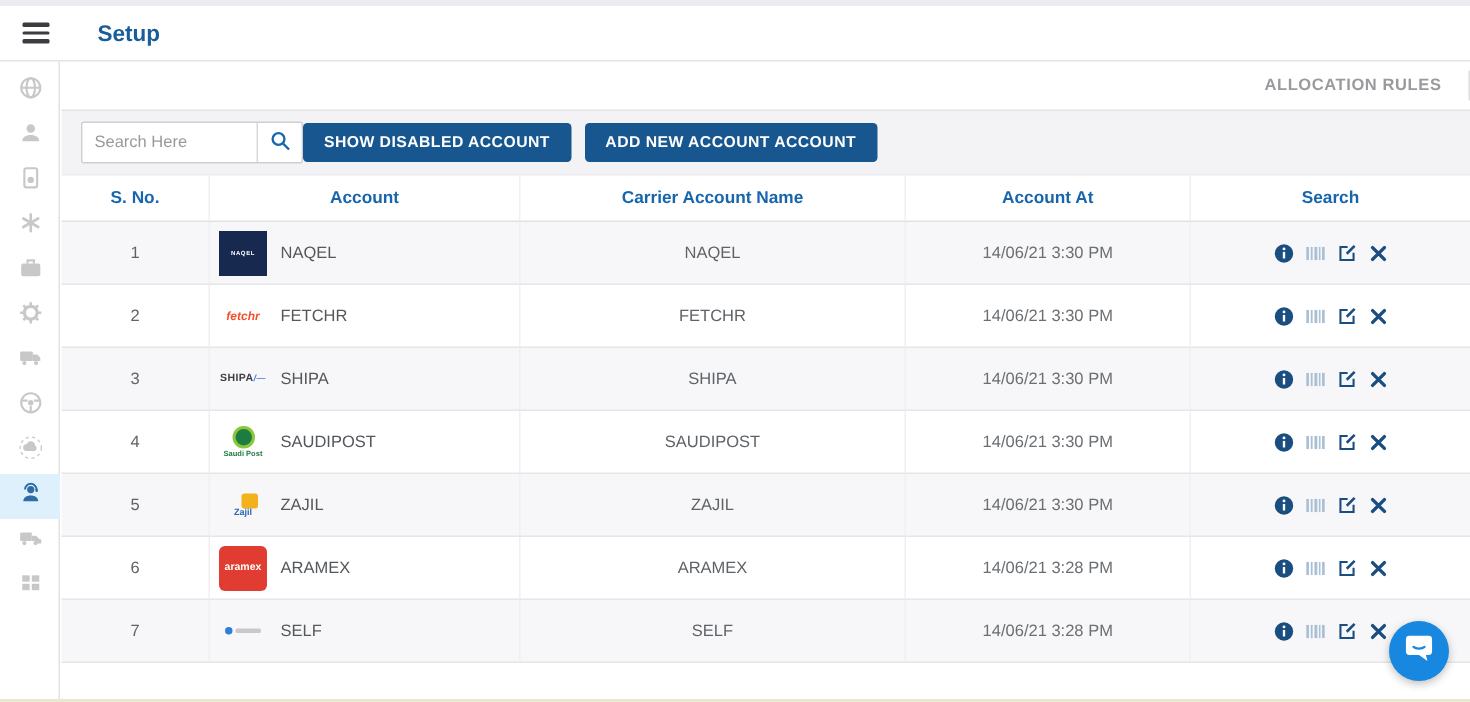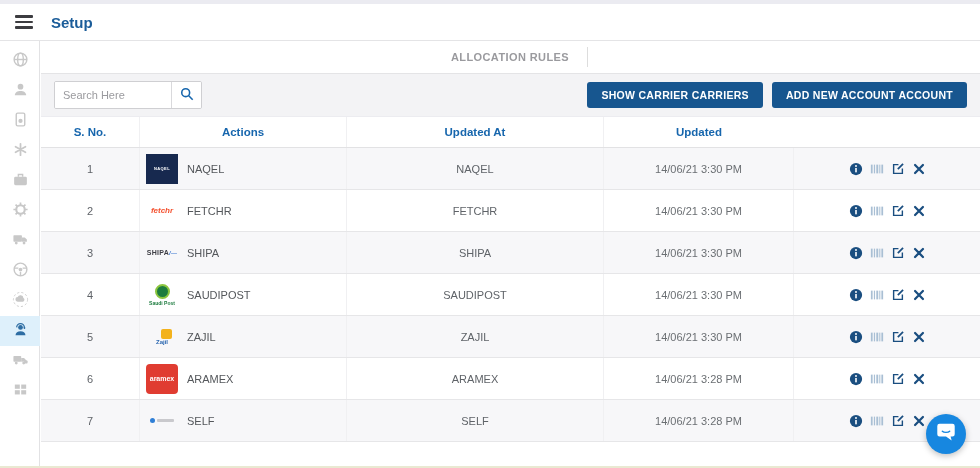--- a/index.html
+++ b/index.html
@@ -8,41 +8,41 @@
 
   
   .top-strip{position:absolute;top:0;left:0;width:980px;height:4px;background:#ebebf1;}
   .bottom-strip{position:absolute;bottom:0;left:0;width:980px;height:2px;background:#e9e9d2;}
 
   
   .topbar{position:absolute;top:4px;left:0;width:980px;height:36px;background:#fff;
     border-bottom:1px solid #e4e4e6;display:flex;align-items:center;z-index:5;}
   .hamburger{width:18px;margin-left:15px;cursor:pointer;}
   .hamburger span{display:block;height:2.4px;background:#3c3c40;margin:3px 0;border-radius:1px;}
-  .page-title{color:#1a5c99;font-weight:bold;font-size:15px;margin-left:18px;}
+  .page-title{color:#1a5c99;font-weight:bold;font-size:15px;margin-left:32px;}
 
   
   .sidebar{position:absolute;top:41px;left:0;width:40px;height:427px;background:#fff;
     border-right:1px solid #e2e2e4;display:flex;flex-direction:column;padding-top:5px;box-sizing:border-box;}
   .side-item{width:40px;height:30px;display:flex;align-items:center;justify-content:center;cursor:pointer;}
   .side-item svg{width:17px;height:17px;}
   .side-item.active{background:#def0fb;}
 
   
   .main{position:absolute;top:41px;left:41px;width:939px;height:427px;background:#fff;}
 
   .tabbar{height:32px;border-bottom:1px solid #e4e4e6;display:flex;align-items:center;
-    justify-content:center;background:#fff;}
+    justify-content:flex-end;background:#fff;}
   .tab{font-size:11px;letter-spacing:.4px;padding:0 18px;color:#9a9a9e;cursor:pointer;
     height:32px;display:flex;align-items:center;font-weight:bold;}
   .tab.active{color:#1766a8;}
   .tab-divider{width:1px;height:20px;background:#ddd;}
 
   .toolbar{height:42px;background:#f3f3f5;display:flex;align-items:center;
-    justify-content:space-between;padding:0 13px;}
+    justify-content:flex-start;padding:0 13px;}
   .search-group{display:flex;height:26px;background:#fff;border:1px solid #cfcfd2;border-radius:2px;overflow:hidden;}
   .search-input{border:0;outline:none;width:100px;padding:0 8px;font-size:11px;color:#555;
     font-family:"Liberation Sans",sans-serif;}
   .search-input::placeholder{color:#9a9a9e;}
   .search-btn{width:30px;border:0;border-left:1px solid #d9d9dc;background:#fff;cursor:pointer;
     display:flex;align-items:center;justify-content:center;}
   .btn-group{display:flex;gap:9px;}
   .btn{background:#17568f;color:#fff;border:0;border-radius:3px;height:26px;padding:0 14px;
     font-size:10.5px;font-weight:bold;letter-spacing:.3px;cursor:pointer;
     font-family:"Liberation Sans",sans-serif;}
@@ -205,31 +205,32 @@
       <div class="search-group">
         <input class="search-input" type="text" placeholder="Search Here" style="">
         <button class="search-btn">
           <span><svg width="14" height="14" viewBox="0 0 16 16" fill="none" stroke="#1766ad" stroke-width="1.8">
                 <circle cx="6.5" cy="6.5" r="4.5"></circle>
                 <path d="M10 10l4.5 4.5"></path>
               </svg></span>
         </button>
       </div>
       <div class="btn-group">
-        <button class="btn">SHOW CARRIER CARRIERS</button>
+        <button class="btn">SHOW DISABLED ACCOUNT</button>
         <button class="btn">ADD NEW ACCOUNT ACCOUNT</button>
       </div>
     </div>
 
     <div class="table">
       <div class="thead">
         <div class="th">S. No.</div>
-        <div class="th">Actions</div>
-        <div class="th">Updated At</div>
-        <div class="th">Updated</div>
+        <div class="th">Account</div>
+        <div class="th">Carrier Account Name</div>
+        <div class="th">Account At</div>
+        <div class="th">Search</div>
       </div>
       <div>
   <div class="trow">
     <div class="td c-sno">1</div>
     <div class="td c-carrier">
       <span class="logo logo-naqel">
                 <b class="word">NAQEL</b>
               </span>
       <span>NAQEL</span>
     </div>

